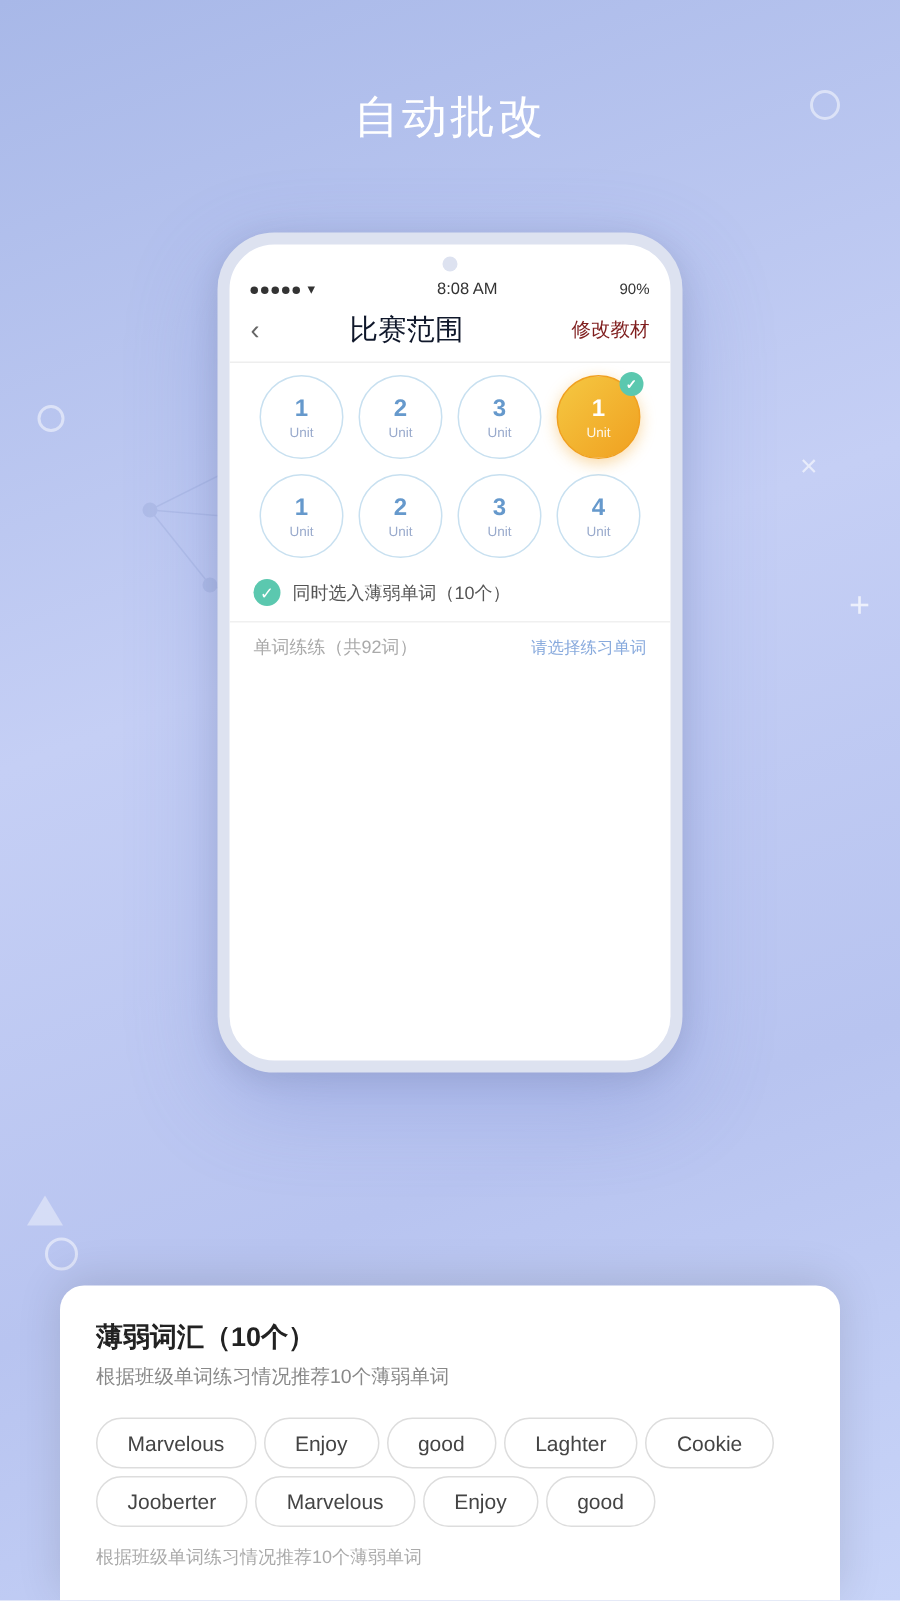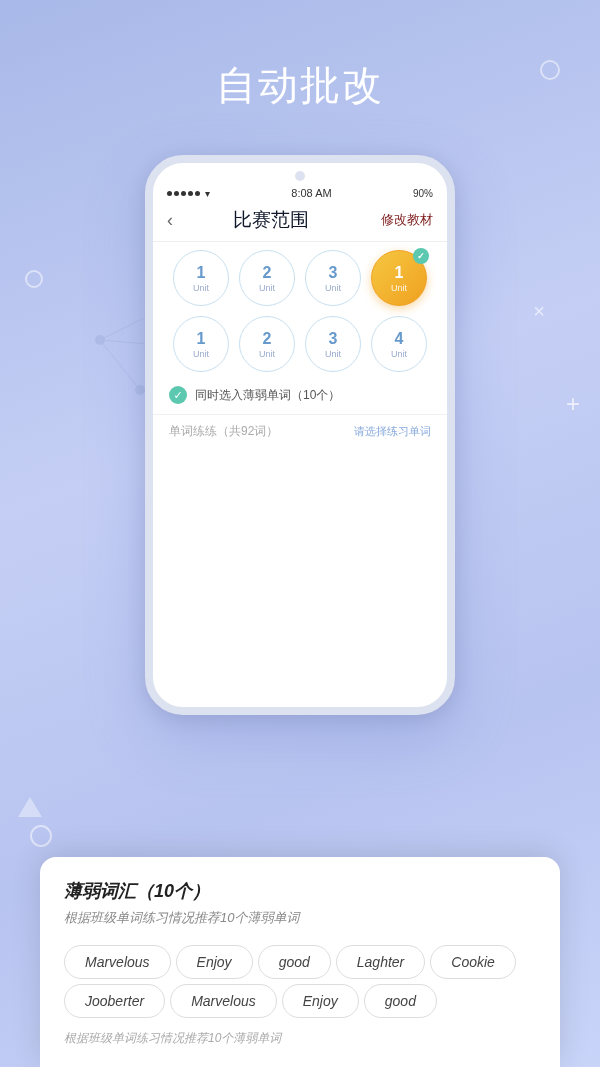--- a/index.html
+++ b/index.html
@@ -64,21 +64,21 @@
       z-index: 2;
     }
     .title-main {
       font-size: 38px;
       font-weight: 600;
       color: white;
       letter-spacing: 2px;
       text-shadow: 0 1px 4px rgba(100,120,200,0.3);
     }
     .title-sub {
-      font-size: 40px;
+      font-size: 30px;
       font-weight: 400;
       color: white;
       margin-top: 8px;
       letter-spacing: 2px;
     }
 
     
     .phone-wrapper {
       position: absolute;
       top: 155px;
@@ -260,21 +260,20 @@
       position: absolute;
       bottom: 0;
       left: 50%;
       transform: translateX(-50%);
       width: 520px;
       background: white;
       border-radius: 16px 16px 0 0;
       padding: 22px 24px 20px;
       z-index: 10;
       box-shadow: 0 -4px 30px rgba(0,0,0,0.12);
-      font-style: italic;
     }
     .sheet-title {
       font-size: 18px;
       font-weight: 600;
       color: #222;
       margin-bottom: 6px;
     }
     .sheet-subtitle {
       font-size: 13px;
       color: #888;

